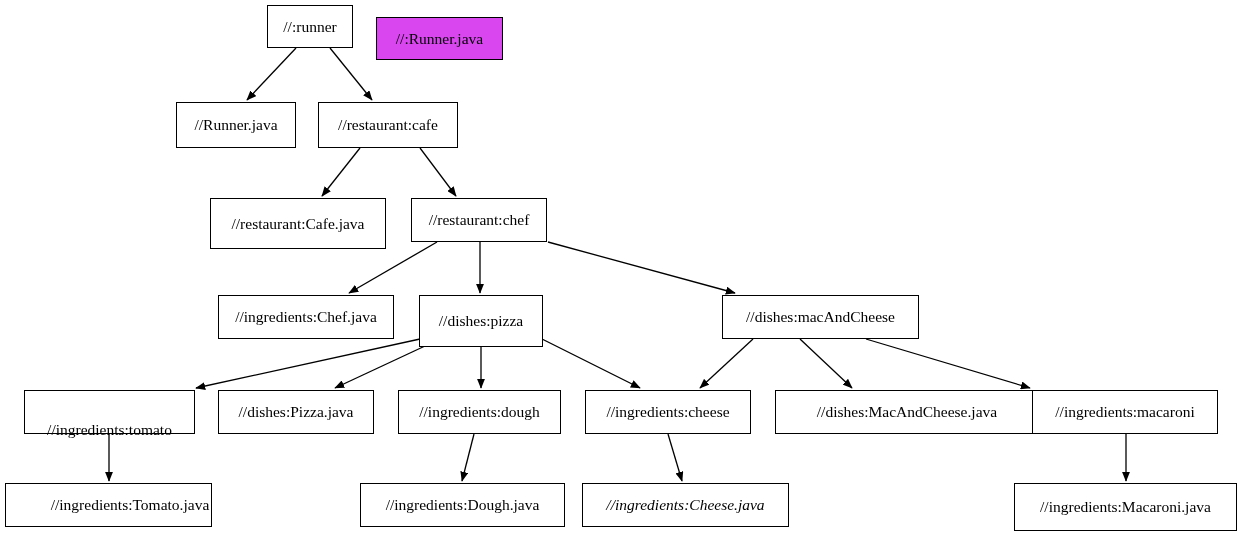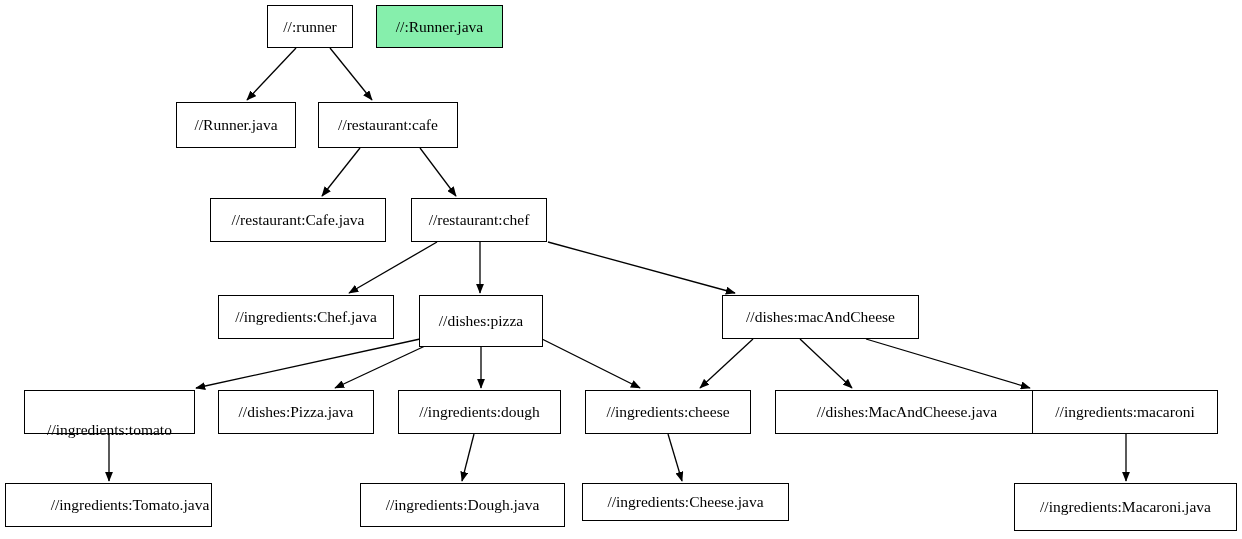--- a/index.html
+++ b/index.html
@@ -68,30 +68,30 @@
         <line x1="109" y1="434" x2="109" y2="481" stroke="#000000" stroke-width="1.3" marker-end="url(#arrowhead)"></line>
         <line x1="474" y1="434" x2="462" y2="481" stroke="#000000" stroke-width="1.3" marker-end="url(#arrowhead)"></line>
         <line x1="668" y1="434" x2="682" y2="481" stroke="#000000" stroke-width="1.3" marker-end="url(#arrowhead)"></line>
         <line x1="1126" y1="434" x2="1126" y2="481" stroke="#000000" stroke-width="1.3" marker-end="url(#arrowhead)"></line>
       </g>
   </svg>
   <div id="nodes-group">
       <div class="graph-node" style="left: 267px; top: 5px; width: 86px; height: 43px; border-color: rgb(0, 0, 0); background: rgb(255, 255, 255);">
         <span class="node-label" style="color: rgb(0, 0, 0);">//:runner</span>
       </div>
-      <div class="graph-node" style="left: 376px; top: 5px; width: 127px; height: 43px; border-color: rgb(0, 0, 0); background: #86efac;">
+      <div class="graph-node" style="left: 376px; top: 17px; width: 127px; height: 43px; border-color: rgb(0, 0, 0); background: #d946ef;">
         <span class="node-label" style="color: rgb(0, 0, 0);">//:Runner.java</span>
       </div>
       <div class="graph-node" style="left: 176px; top: 102px; width: 120px; height: 46px; border-color: rgb(0, 0, 0); background: rgb(255, 255, 255);">
         <span class="node-label" style="color: rgb(0, 0, 0);">//Runner.java</span>
       </div>
       <div class="graph-node" style="left: 318px; top: 102px; width: 140px; height: 46px; border-color: rgb(0, 0, 0); background: rgb(255, 255, 255);">
         <span class="node-label" style="color: rgb(0, 0, 0);">//restaurant:cafe</span>
       </div>
-      <div class="graph-node" style="left: 210px; top: 198px; width: 176px; height: 44px; border-color: rgb(0, 0, 0); background: rgb(255, 255, 255);">
+      <div class="graph-node" style="left: 210px; top: 198px; width: 176px; height: 51px; border-color: rgb(0, 0, 0); background: rgb(255, 255, 255);">
         <span class="node-label" style="color: rgb(0, 0, 0);">//restaurant:Cafe.java</span>
       </div>
       <div class="graph-node" style="left: 411px; top: 198px; width: 136px; height: 44px; border-color: rgb(0, 0, 0); background: rgb(255, 255, 255);">
         <span class="node-label" style="color: rgb(0, 0, 0);">//restaurant:chef</span>
       </div>
       <div class="graph-node" style="left: 218px; top: 295px; width: 176px; height: 44px; border-color: rgb(0, 0, 0); background: rgb(255, 255, 255);">
         <span class="node-label" style="color: rgb(0, 0, 0);">//ingredients:Chef.java</span>
       </div>
       <div class="graph-node" style="left: 419px; top: 295px; width: 124px; height: 52px; border-color: rgb(0, 0, 0); background: rgb(255, 255, 255);">
         <span class="node-label" style="color: rgb(0, 0, 0);">//dishes:pizza</span>
@@ -116,20 +116,20 @@
       </div>
       <div class="graph-node" style="left: 1032px; top: 390px; width: 186px; height: 44px; border-color: rgb(0, 0, 0); background: rgb(255, 255, 255);">
         <span class="node-label" style="color: rgb(0, 0, 0);">//ingredients:macaroni</span>
       </div>
       <div class="graph-node" style="left: 5px; top: 483px; width: 207px; height: 44px; border-color: rgb(0, 0, 0); background: rgb(255, 255, 255); padding-left: 43px;">
         <span class="node-label" style="color: rgb(0, 0, 0);">//ingredients:Tomato.java</span>
       </div>
       <div class="graph-node" style="left: 360px; top: 483px; width: 205px; height: 44px; border-color: rgb(0, 0, 0); background: rgb(255, 255, 255);">
         <span class="node-label" style="color: rgb(0, 0, 0);">//ingredients:Dough.java</span>
       </div>
-      <div class="graph-node" style="left: 582px; top: 483px; width: 207px; height: 38px; border-color: rgb(0, 0, 0); background: rgb(255, 255, 255);">
+      <div class="graph-node" style="left: 582px; top: 483px; width: 207px; height: 44px; border-color: rgb(0, 0, 0); background: rgb(255, 255, 255); font-style: italic;">
         <span class="node-label" style="color: rgb(0, 0, 0);">//ingredients:Cheese.java</span>
       </div>
       <div class="graph-node" style="left: 1014px; top: 483px; width: 223px; height: 48px; border-color: rgb(0, 0, 0); background: rgb(255, 255, 255);">
         <span class="node-label" style="color: rgb(0, 0, 0);">//ingredients:Macaroni.java</span>
       </div>
     </div>
 </div>
 
 </body></html>

